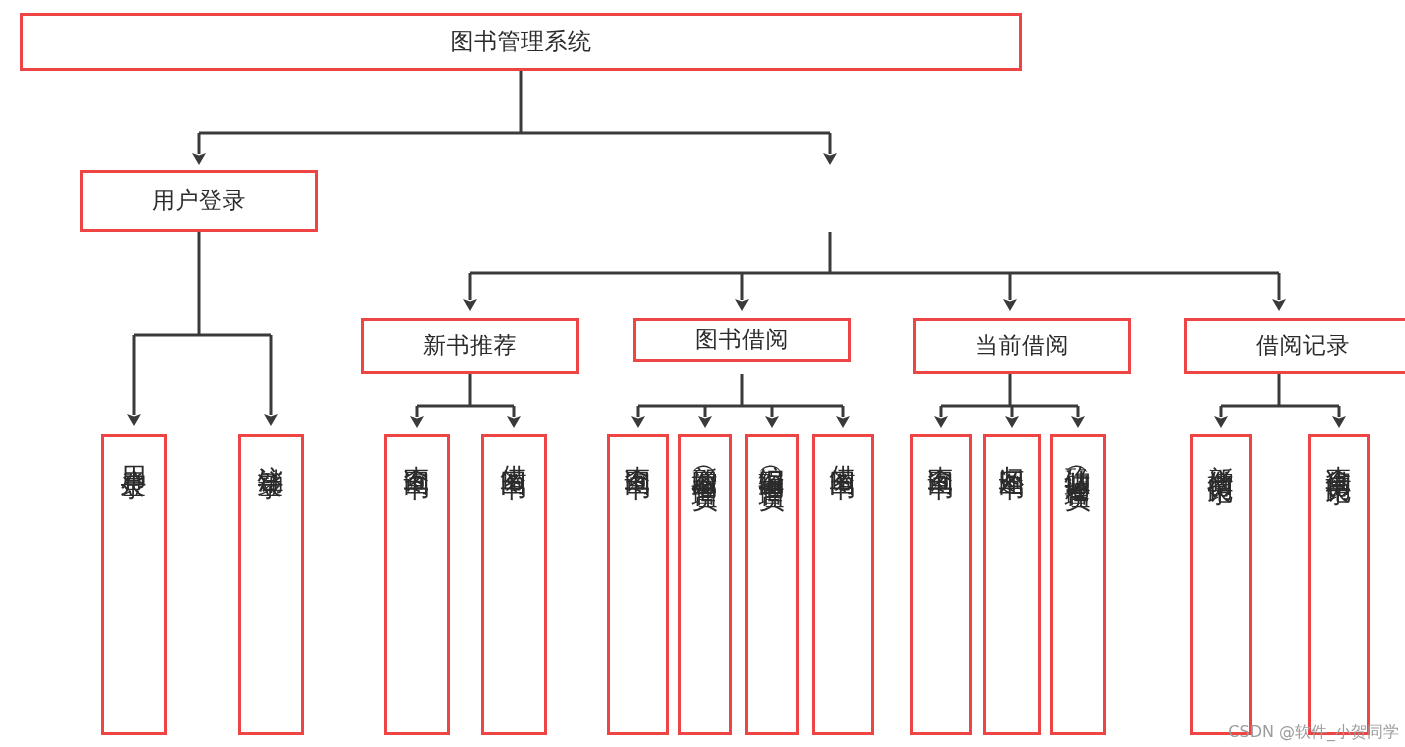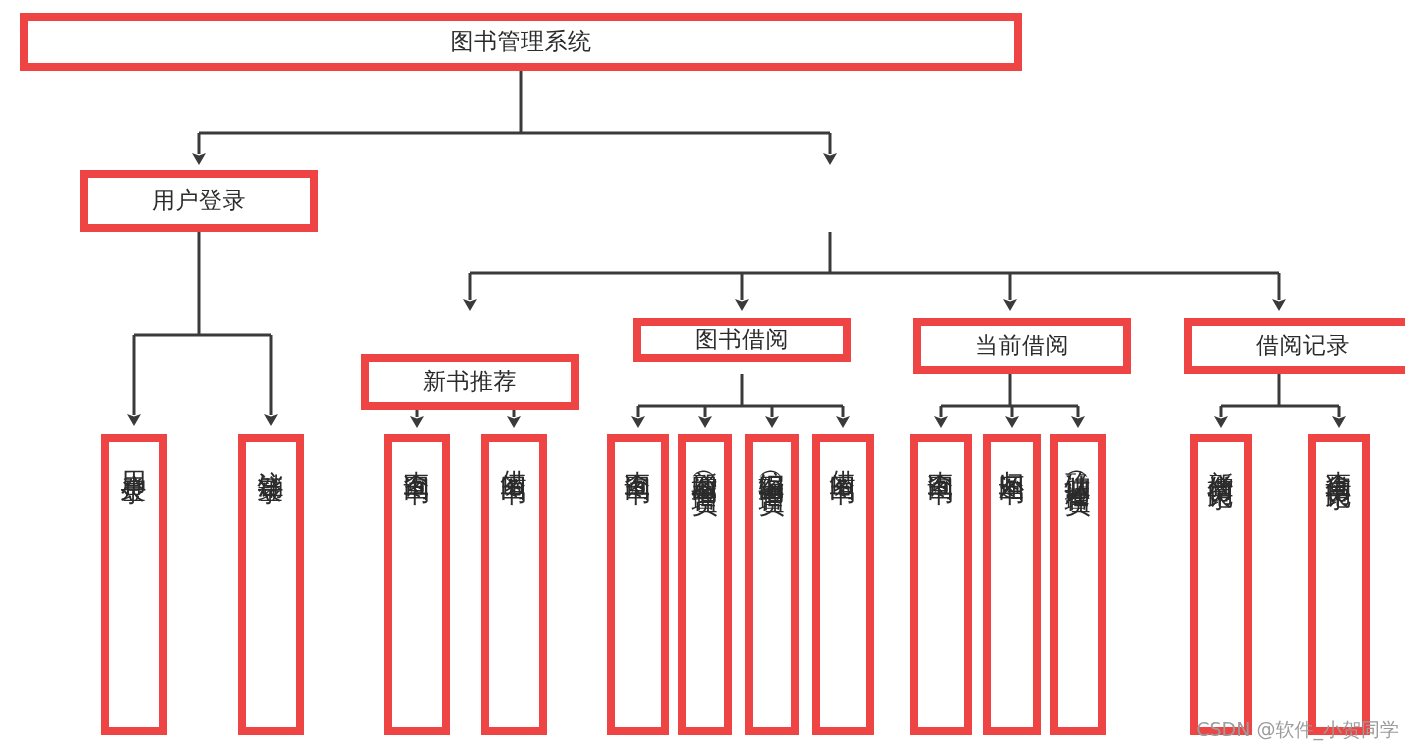--- a/index.html
+++ b/index.html
@@ -23,21 +23,21 @@
     left: 0;
     top: 0;
     width: 1405px;
     height: 747px;
     pointer-events: none;
   }
   .node {
     position: absolute;
     box-sizing: border-box;
     background: #ffffff;
-    border: 8px solid #ef4444;
+    border: 3px solid #ef4444;
     display: flex;
     align-items: center;
     justify-content: center;
     z-index: 3;
   }
   .node .lbl {
     color: #2b2b2b;
     line-height: 1.18;
     white-space: nowrap;
     letter-spacing: 0.5px;
@@ -54,21 +54,21 @@
     writing-mode: vertical-rl;
     text-orientation: upright;
     font-size: 26px;
     letter-spacing: 3px;
     line-height: 1;
   }
   #watermark {
     position: absolute;
     right: 6px;
     bottom: 4px;
-    font-size: 19px;
+    font-size: 16px;
     color: #9c9c9c;
     white-space: nowrap;
     z-index: 6;
     font-family: "DejaVu Sans", "Liberation Sans", sans-serif;
   }
 </style>
 </head>
 <body>
 
 <div id="canvas">
@@ -124,21 +124,21 @@
   </svg>
 
   <div class="node horizontal" id="node-root" style="left: 20px; top: 13px; width: 1002px; height: 58px;">
     <span class="lbl">图书管理系统</span>
   </div>
 
   <div class="node horizontal" id="node-l2-0" style="left: 80px; top: 170px; width: 238px; height: 62px;">
     <span class="lbl">用户登录</span>
   </div>
 
-  <div class="node horizontal" id="node-l3-0" style="left: 361px; top: 318px; width: 218px; height: 56px; margin-top: 36px;">
+  <div class="node horizontal" id="node-l3-0" style="left: 361px; top: 318px; width: 218px; height: 56px;">
     <span class="lbl">新书推荐</span>
   </div>
   <div class="node horizontal" id="node-l3-1" style="left: 633px; top: 318px; width: 218px; height: 44px;">
     <span class="lbl">图书借阅</span>
   </div>
   <div class="node horizontal" id="node-l3-2" style="left: 901px; top: 318px; width: 218px; height: 56px; margin-left: 12px;">
     <span class="lbl">当前借阅</span>
   </div>
   <div class="node horizontal" id="node-l3-3" style="left: 1184px; top: 318px; width: 238px; height: 56px;">
     <span class="lbl">借阅记录</span>

